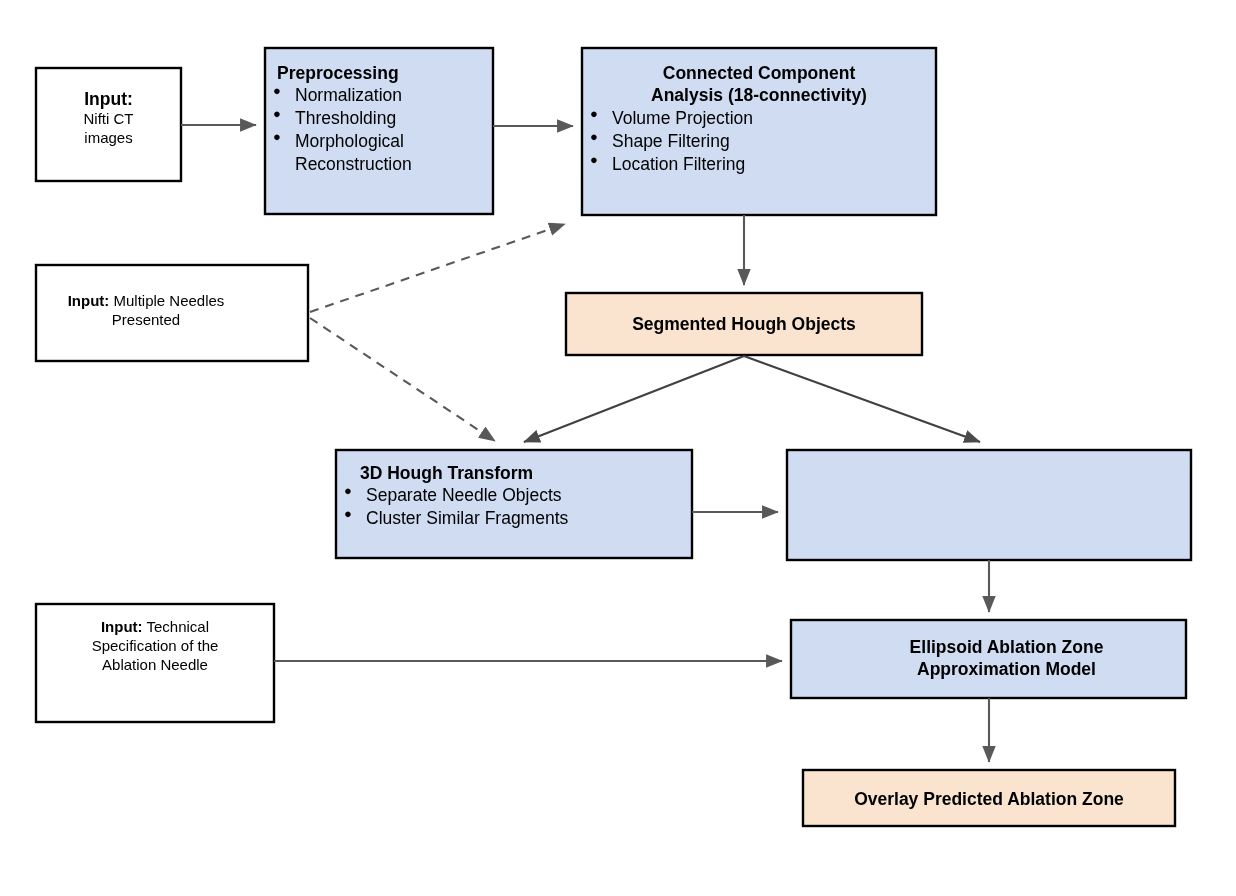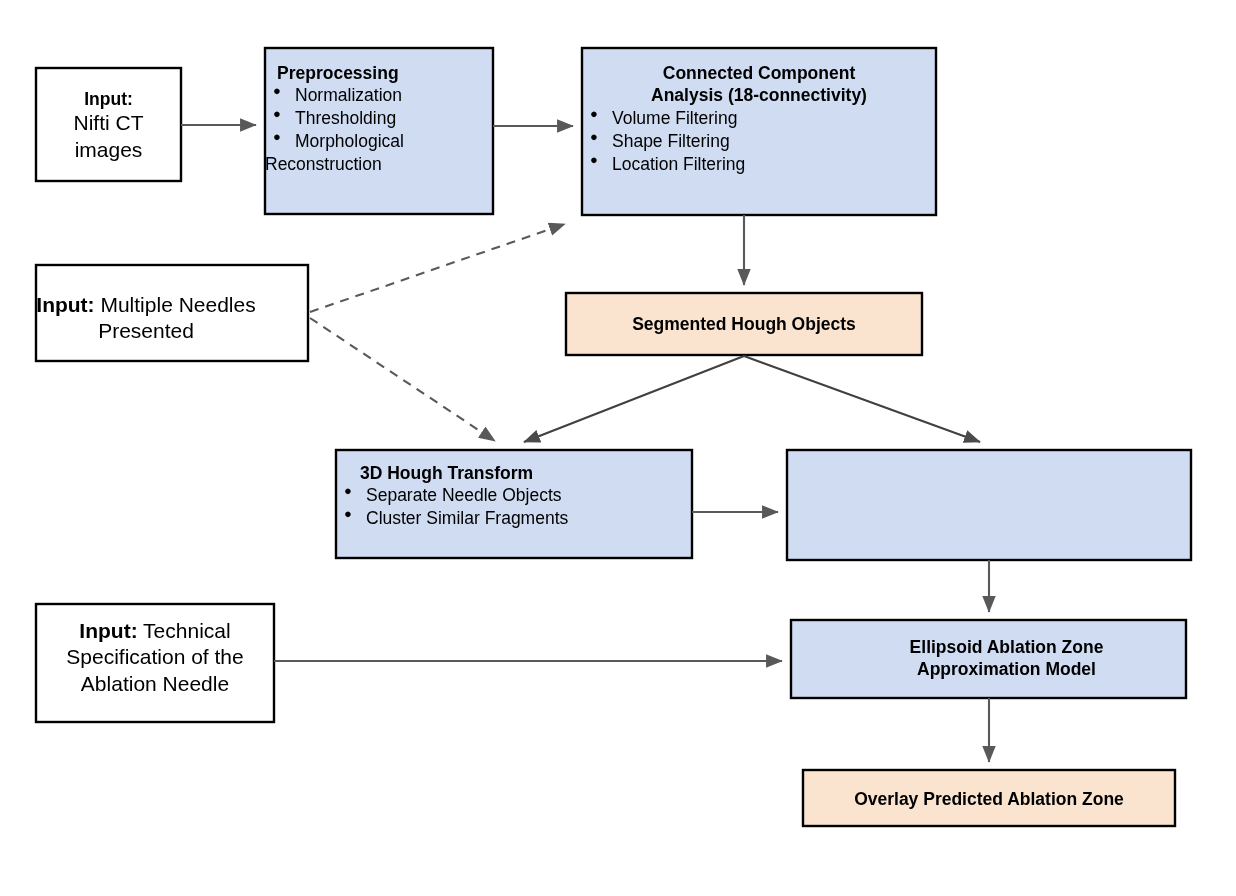--- a/index.html
+++ b/index.html
@@ -58,21 +58,21 @@
     pointer-events: none;
   }
   .t-center {
     text-align: center;
   }
   .t-title {
     font-weight: bold;
     font-size: 17.5px;
   }
   .t-body {
-    font-size: 21px;
+    font-size: 15px;
     font-weight: normal;
   }
   .bullets {
     list-style: none;
     margin: 0;
     padding: 0;
   }
   .bullets li {
     font-size: 17.5px;
     position: relative;
@@ -82,20 +82,21 @@
   }
   .bullets li::before {
     content: "\25CF";
     position: absolute;
     left: 8px;
     top: -1px;
     font-size: 13px;
     color: #000;
   }
   .hang {
+    padding-left: 30px;
     text-align: left;
     font-size: 17.5px;
   }
   .inline-b { font-weight: bold; }
 </style>
 </head>
 <body>
 
 <div id="flow-root">
 
@@ -165,21 +166,21 @@
       <li>Thresholding</li>
       <li>Morphological</li>
     </ul>
     <div class="hang">Reconstruction</div>
   </div>
 
   <div class="nodetext" style="left:582px; top:62px; width:354px;">
     <div class="t-title t-center">Connected Component</div>
     <div class="t-title t-center">Analysis (18-connectivity)</div>
     <ul class="bullets" style="margin-top:1px;">
-      <li>Volume Filtering</li>
+      <li>Volume Projection</li>
       <li>Shape Filtering</li>
       <li>Location Filtering</li>
     </ul>
   </div>
 
   <div class="nodetext t-center" style="left:36px; top:292px; width:220px;">
     <div class="t-body">
       <span class="inline-b">Input:</span><span> Multiple Needles</span>
     </div>
     <div class="t-body">Presented</div>

